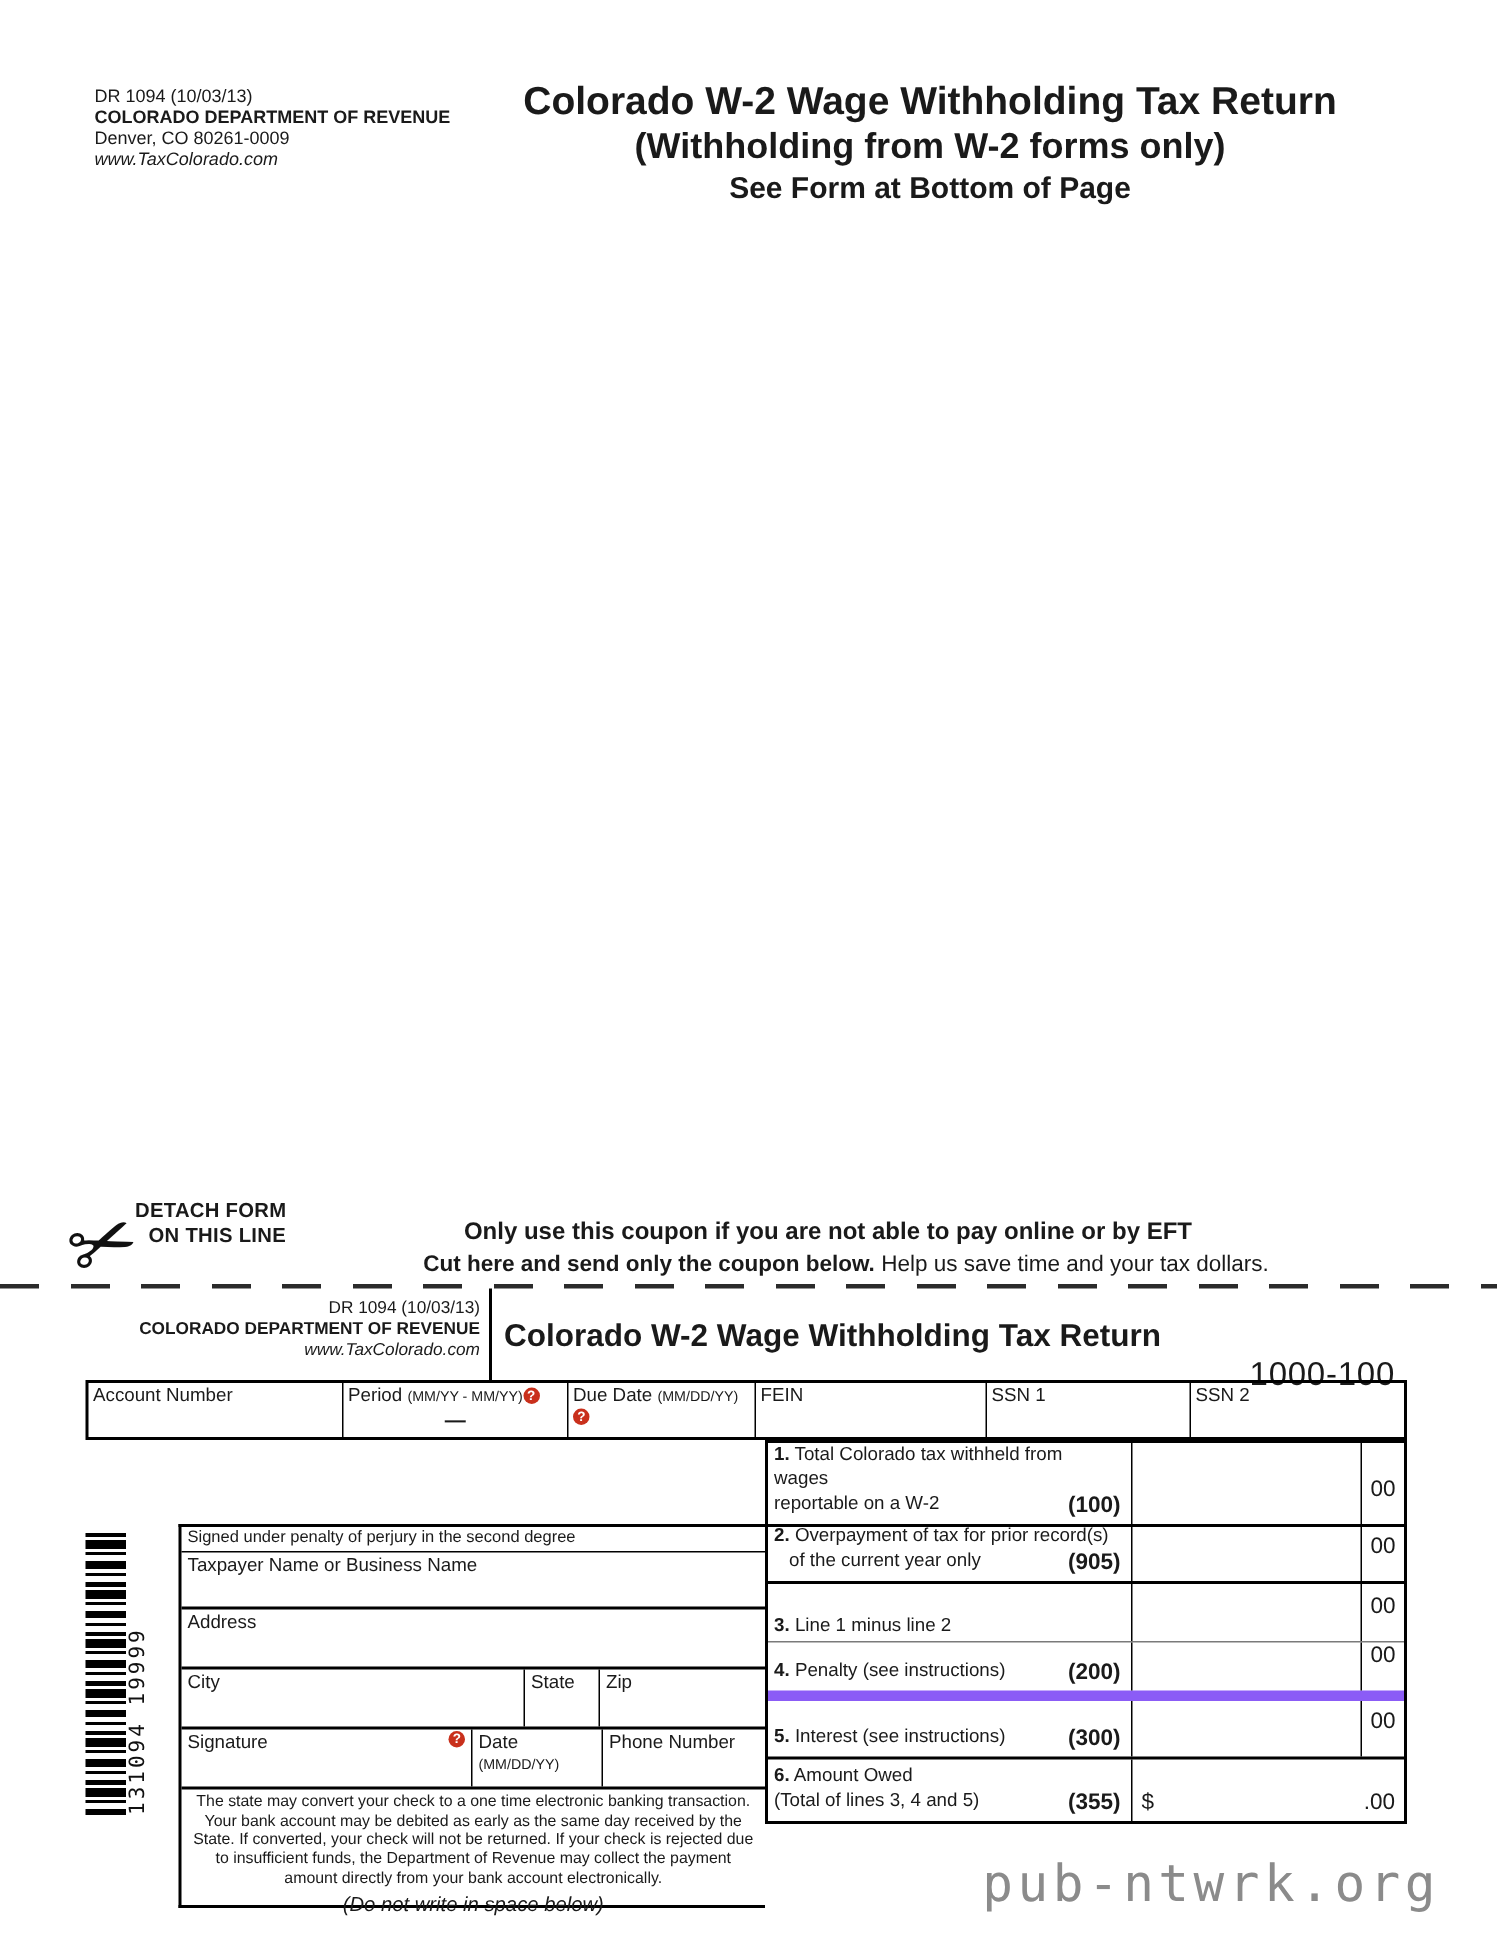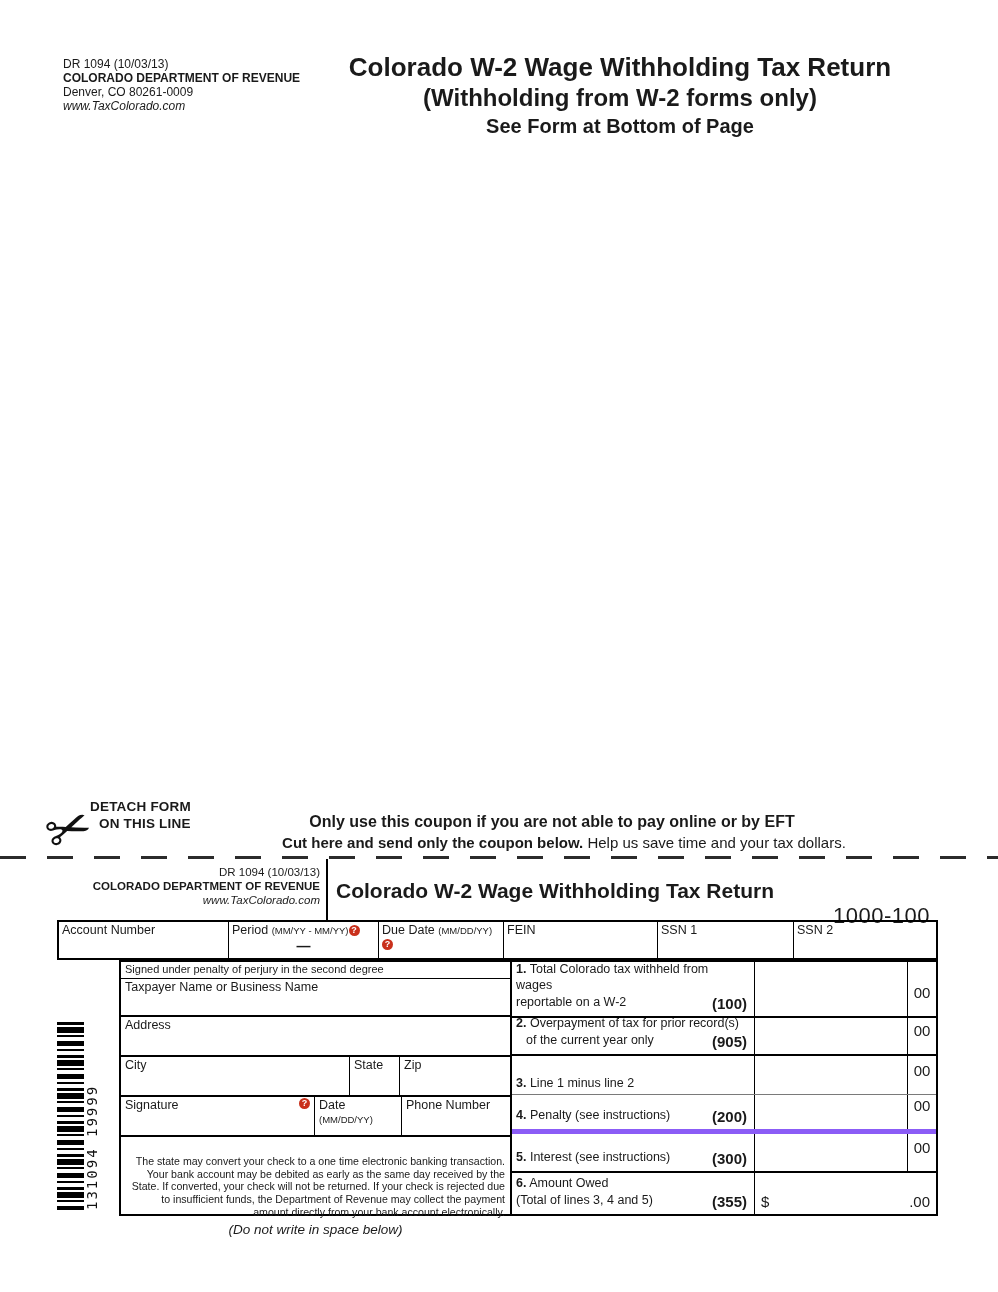--- a/index.html
+++ b/index.html
@@ -51,44 +51,44 @@
   
   .barcode-bars { left:57px; top:1022px; width:27px; height:188px;
     background:repeating-linear-gradient(180deg,
       #000 0 3px,#fff 3px 5px,#000 5px 11px,#fff 11px 13px,#000 13px 15px,
       #fff 15px 19px,#000 19px 24px,#fff 24px 27px,#000 27px 29px,#fff 29px 33px); }
   .barcode-text { left:84px; top:1022px; height:188px; width:18px;
     writing-mode:vertical-rl; transform:rotate(180deg);
     font-family:"DejaVu Sans Mono", monospace; font-size:14px; letter-spacing:2px; color:#111; }
 
   
-  .left-box { left:119px; top:960px; width:391px; height:256px;
+  .left-box { left:119px; top:1016px; width:391px; height:256px;
     border:2px solid #000; border-right:none; }
   .lrow { position:relative; width:100%; }
   .lab { font-size:12.5px; padding:1px 4px; }
   .row-perjury { height:17px; border-bottom:1px solid #000; font-size:11px; padding:1px 4px; }
   .row-name { height:38px; border-bottom:2px solid #000; }
   .row-addr { height:40px; border-bottom:2px solid #000; }
   .row-city { height:40px; border-bottom:2px solid #000; display:flex; }
   .row-sig  { height:40px; border-bottom:2px solid #000; display:flex; }
   .row-disc { height:77px; }
   .ccell { border-right:1px solid #000; padding:1px 4px; font-size:12.5px; height:100%; }
   .ccell:last-child { border-right:none; }
   .sig-help-wrap { display:flex; justify-content:space-between; align-items:flex-start; }
-  .disc-text { font-size:10.6px; line-height:1.2; padding:18px 5px 0 5px; text-align:right; }
+  .disc-text { font-size:10.6px; line-height:1.2; padding:2px 5px 0 5px; text-align:center; }
   .disc-italic { font-style:italic; font-size:13.5px; text-align:center; margin-top:3px; }
 
   
   .right-box { left:510px; top:960px; width:428px; height:256px; border:2px solid #000;
     display:flex; flex-direction:column; }
   .rrow { display:flex; width:100%; }
   .rrow-1 { height:56px; border-bottom:2px solid #000; }
   .rrow-2 { height:38px; border-bottom:2px solid #000; }
   .rrow-3 { height:39px; border-bottom:1px solid #7a7a7a; }
-  .rrow-4 { height:39px; border-bottom:5px solid #8b5cf6; }
+  .rrow-4 { height:39px; border-bottom:7px solid #8b5cf6; }
   .rrow-5 { height:39px; border-bottom:2px solid #000; }
   .rrow-6 { flex:1; }
   .rlabel { width:243px; border-right:1px solid #000; padding:1px 7px 3px 4px;
     display:flex; flex-direction:column; justify-content:flex-end; font-size:12.5px; line-height:1.3; }
   .rlabel .num { font-weight:bold; }
   .rlabel .l2 { display:flex; justify-content:space-between; }
   .rlabel .code { font-weight:bold; font-size:15px; }
   .ramount { width:153px; border-right:1px solid #000; }
   .rcents { width:28px; display:flex; align-items:flex-end; justify-content:center;
     font-size:15px; padding-bottom:15px; }
@@ -251,13 +251,14 @@
             <span class="code">(355)</span>
           </div>
       </div>
       <div class="ramount6">
         <span>$</span>
         <span>.00</span>
       </div>
     </div>
   </div>
 
+  <div class="abs watermark">pub-ntwrk.org</div>
 </div>
 
 </body></html>

